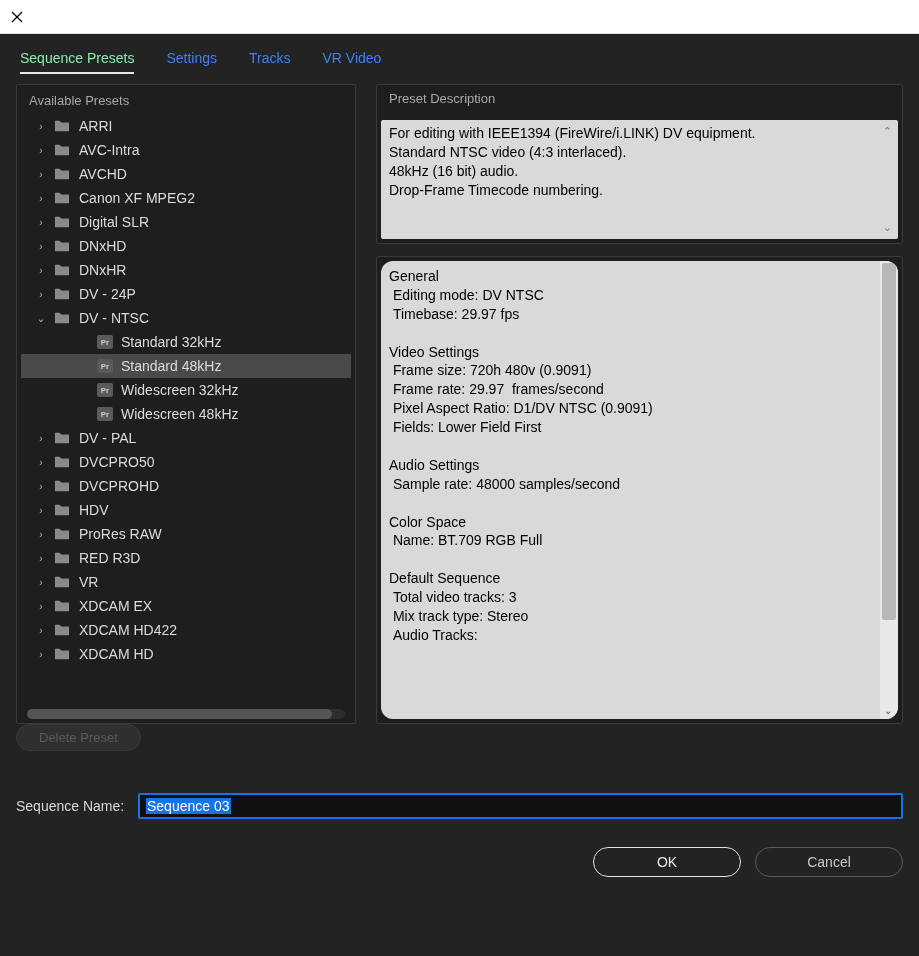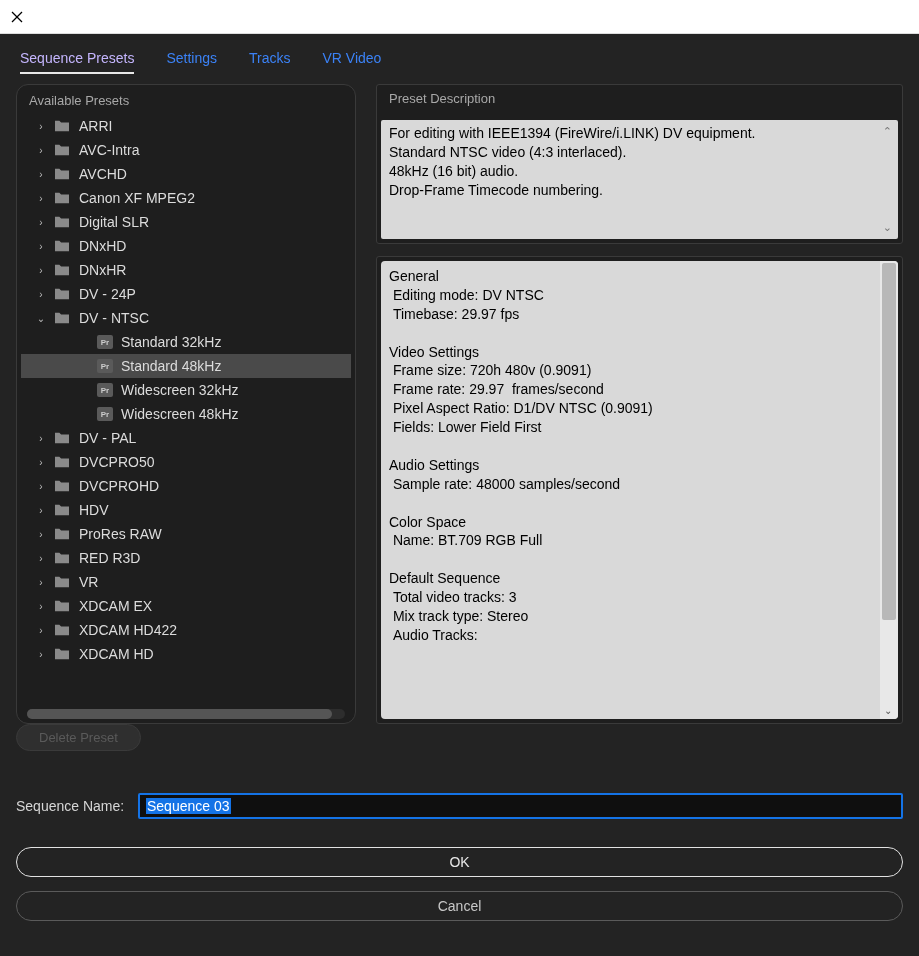--- a/index.html
+++ b/index.html
@@ -10,25 +10,25 @@
 .titlebar .title { flex: 1; }
 .titlebar .close { width: 14px; height: 14px; cursor: pointer; display: flex; align-items: center; justify-content: center; }
 .titlebar .close svg { width: 12px; height: 12px; stroke: #000; stroke-width: 1.2; }
 
 
 .dialog { background: #232323; height: calc(100% - 34px); padding: 16px 16px 12px 16px; display: flex; flex-direction: column; }
 
 
 .tabs { display: flex; gap: 32px; padding: 0 2px 10px 4px; }
 .tab { color: #3b82f6; font-size: 14px; padding-bottom: 6px; cursor: pointer; }
-.tab.active { color: #c4b5fd; border-bottom: 2px solid #e8e8e8; }
+.tab.active { color: #86efac; border-bottom: 2px solid #e8e8e8; }
 
 
 .main { display: flex; gap: 20px; height: 640px; }
-.panel { background: #1e1e1e; border: 1px solid #3a3a3a; border-radius: 12px; padding: 6px 4px 4px 4px; display:flex; flex-direction:column; }
+.panel { background: #1e1e1e; border: 1px solid #3a3a3a; border-radius: 2px; padding: 6px 4px 4px 4px; display:flex; flex-direction:column; }
 .panel-left { width: 340px; }
 .panel-right { flex: 1; display:flex; flex-direction:column; gap:12px; background:transparent; border:none; padding:0;}
 .sub-panel { background:#1e1e1e; border:1px solid #3a3a3a; border-radius:3px; padding:4px; display:flex; flex-direction:column; }
 .panel-title { color: #a8a8a8; font-size: 13px; padding: 2px 8px 6px 8px; }
 
 
 .tree { overflow-y:auto; overflow-x:hidden; flex:1; padding-bottom:4px; }
 .tree-row { display:flex; align-items:center; height:24px; color:#dcdcdc; font-size:14px; padding-left:14px; cursor:pointer; white-space:nowrap; }
 .tree-row .arrow { width:12px; display:inline-flex; justify-content:center; color:#bbb; font-size:10px; margin-right:6px;}
 .tree-row .folder-icon { width:18px; height:14px; margin-right:8px; display:inline-flex; }
@@ -36,39 +36,39 @@
 .tree-row .preset-icon { width:16px; height:14px; margin-right:8px; margin-left:30px; display:inline-flex; align-items:center; justify-content:center; background:#5a5a5a; border-radius:2px; font-size:8px; color:#ccc; font-weight:bold;}
 .tree-row.child { padding-left:46px; }
 .tree-row.selected { background:#4a4a4a; }
 .tree-scrollbar { height:10px; background:#2d2d2d; margin:2px 6px 0 6px; border-radius:5px; position:relative;}
 .tree-scrollbar::after{content:"";position:absolute;left:0;top:0;height:100%;width:96%;background:#555;border-radius:5px;}
 
 
 .desc-box { background:#d9d9d9; color:#000; flex:1; border-radius:2px; padding:4px 8px; font-size:14px; line-height:1.35; position:relative; overflow:hidden; }
 .desc-box .scroll-arrow { position:absolute; right:6px; color:#777; font-size:11px; }
 .desc-box .sa-top { top:4px; } .desc-box .sa-bot { bottom:4px; }
-.detail-box { background:#d9d9d9; color:#000; flex:1; border-radius:4px; font-size:14px; line-height:1.35; display:flex; overflow:hidden;}
+.detail-box { background:#d9d9d9; color:#000; flex:1; border-radius:12px; font-size:14px; line-height:1.35; display:flex; overflow:hidden;}
 .detail-content { flex:1; padding:6px 8px; white-space:pre-wrap; overflow:hidden;}
 .detail-scroll { width:18px; background:#e8e8e8; position:relative; }
 .detail-scroll .thumb { position:absolute; left:2px; top:2px; width:14px; height:78%; background:#b8b8b8; border-radius:2px;}
 .detail-scroll .arr { position:absolute; left:4px; font-size:10px; color:#555;}
 .detail-scroll .arr.top{top:2px;} .detail-scroll .arr.bot{bottom:2px;}
 
 
 .delete-row { }
 .delete-btn { background:#2f2f2f; color:#5a5a5a; border:1px solid #3a3a3a; border-radius:14px; padding:5px 22px; font-size:13px; cursor:default; }
 
 
 .name-row { display:flex; align-items:center; margin-top:42px; gap:12px; }
 .name-label { color:#d6d6d6; font-size:14px; width:110px; }
 .name-input { flex:1; background:#0f0f0f; border:2px solid #1473e6; color:#fff; font-size:14px; padding:3px 6px; border-radius:2px; }
 .name-input .sel { background:#1473e6; color:#fff; padding:0 1px;}
 
 
-.footer { display:flex; justify-content:flex-end; gap:14px; margin-top:28px;flex-direction:column; }
+.footer { display:flex; justify-content:flex-end; gap:14px; margin-top:28px; }
 .btn { min-width:148px; text-align:center; padding:6px 0; border-radius:18px; font-size:14px; cursor:pointer; }
 .btn-ok { background:transparent; border:1.5px solid #e2e2e2; color:#e8e8e8; }
 .btn-cancel { background:transparent; border:1px solid #5a5a5a; color:#c8c8c8; }
 
 ::-webkit-scrollbar{width:0;height:0;}
 </style>
 </head>
 <body>
 
 <div class="titlebar">

